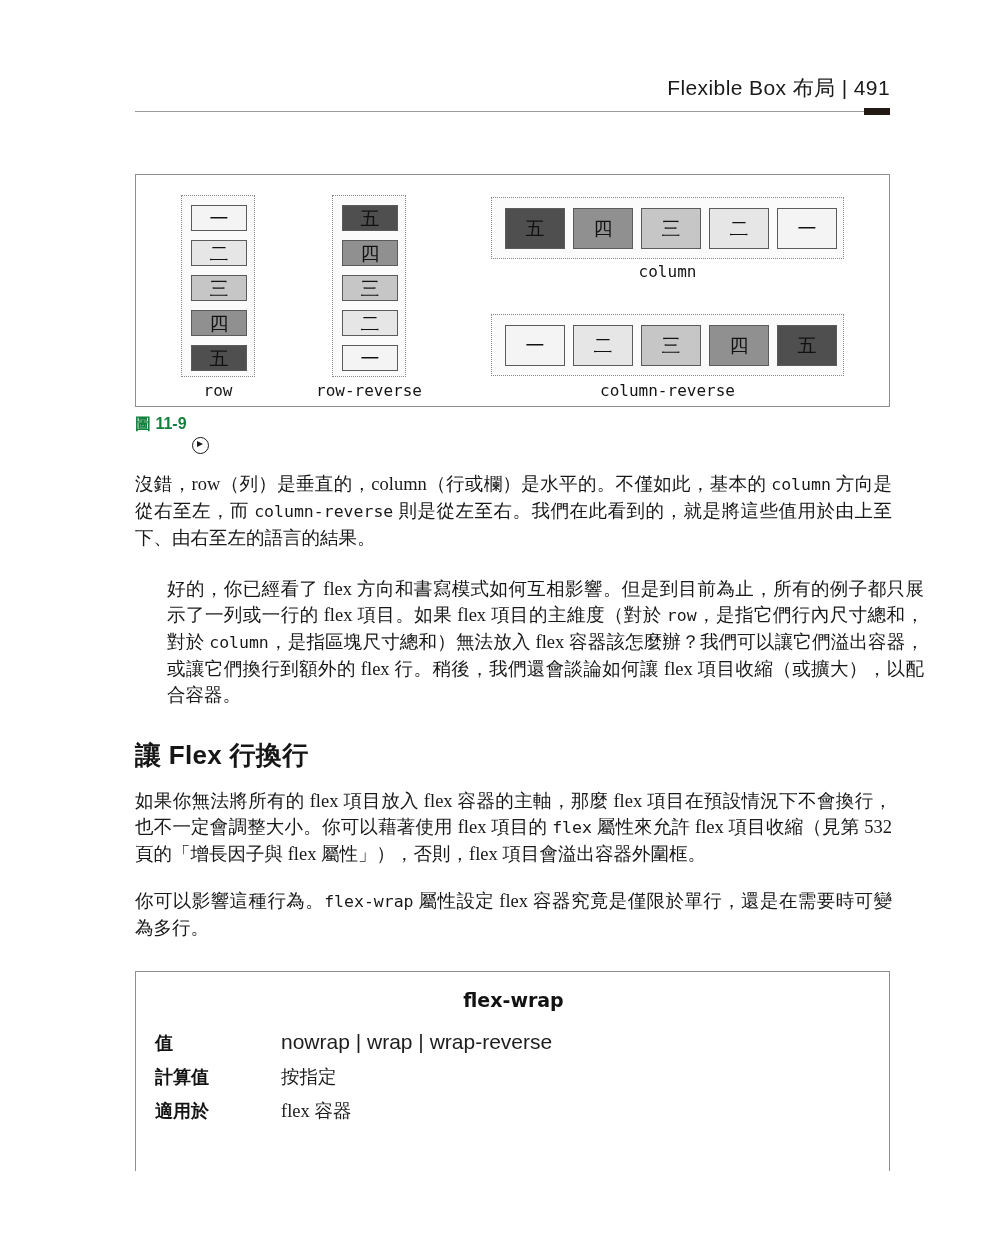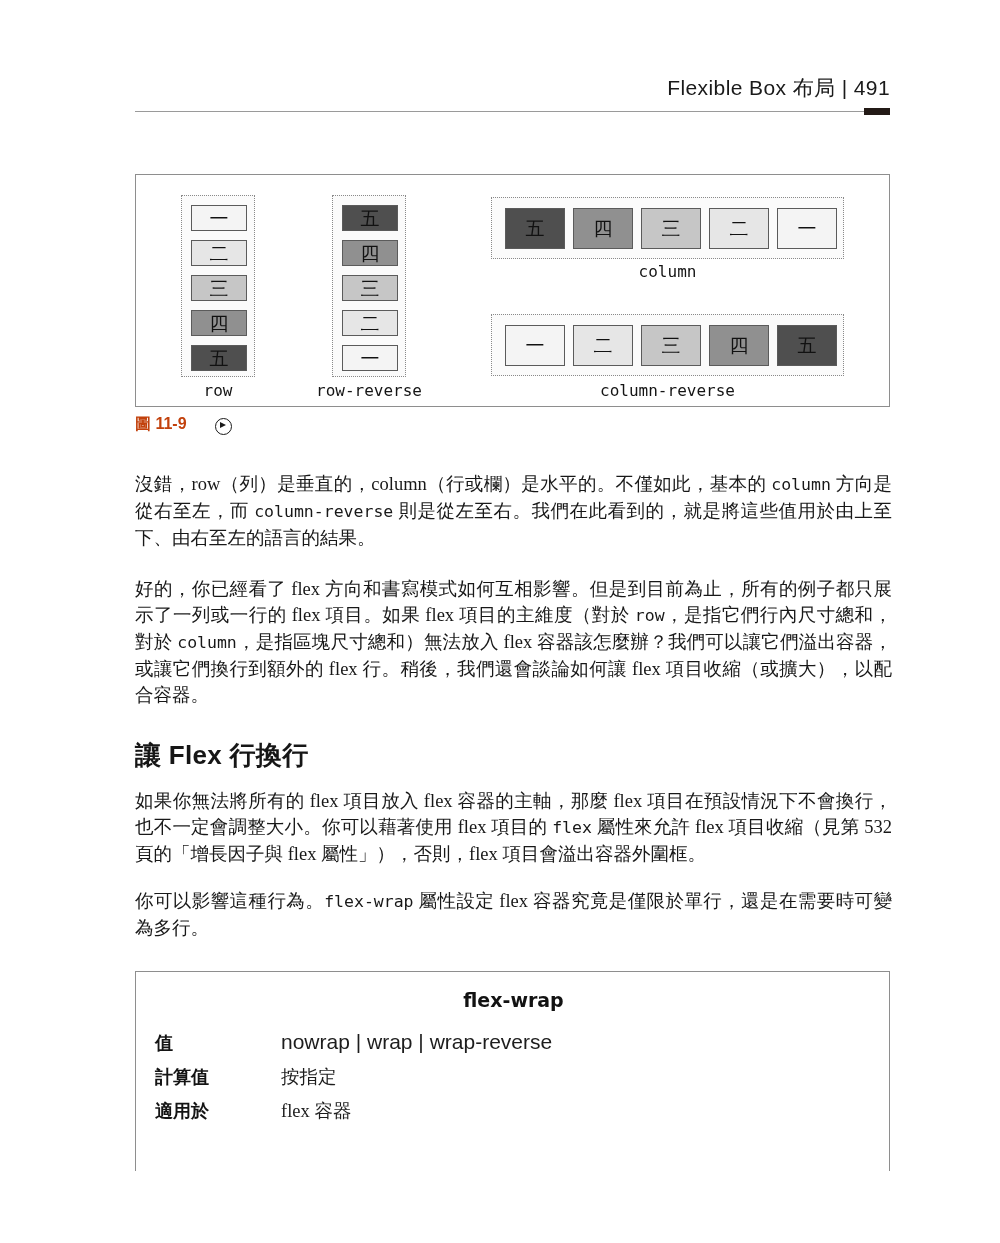--- a/index.html
+++ b/index.html
@@ -138,24 +138,25 @@
   .lab-rowrev { left: 166px; top: 206px; width: 134px; }
   .lab-col    { left: 355px; top: 87px;  width: 353px; }
   .lab-colrev { left: 355px; top: 206px; width: 353px; }
 
   
   .caption {
     position: absolute;
     left: 135px;
     top: 398px;
     font-size: 17px;
-    color: #c2410c;
+    color: #15803d;
     white-space: nowrap;
     display: flex;
-    align-items: center;
+    align-items: flex-end;
+    flex-direction: column;
   }
   .cap-num {
     font-family: "Liberation Sans", "DejaVu Sans", sans-serif;
     font-weight: bold;
     font-size: 16px;
     margin-right: 22px;
   }
   .cap-text {
     font-family: "Liberation Serif", "DejaVu Serif", serif;
     font-size: 17px;
@@ -193,21 +194,21 @@
     font-size: 18.5px;
     line-height: 26px;
     color: #181818;
     text-align: justify;
   }
   .para .mono {
     font-family: "DejaVu Sans Mono", "Liberation Mono", monospace;
     font-size: 16.5px;
   }
   .p1 { top: 455px; }
-  .p2 { top: 560px; }
+  .p2 { top: 560px; margin-left: 32px; }
   .p3 { top: 772px; }
   .p4 { top: 872px; }
 
   .heading {
     position: absolute;
     left: 135px;
     top: 722px;
     font-family: "Liberation Sans", "DejaVu Sans", sans-serif;
     font-weight: bold;
     font-size: 26px;

